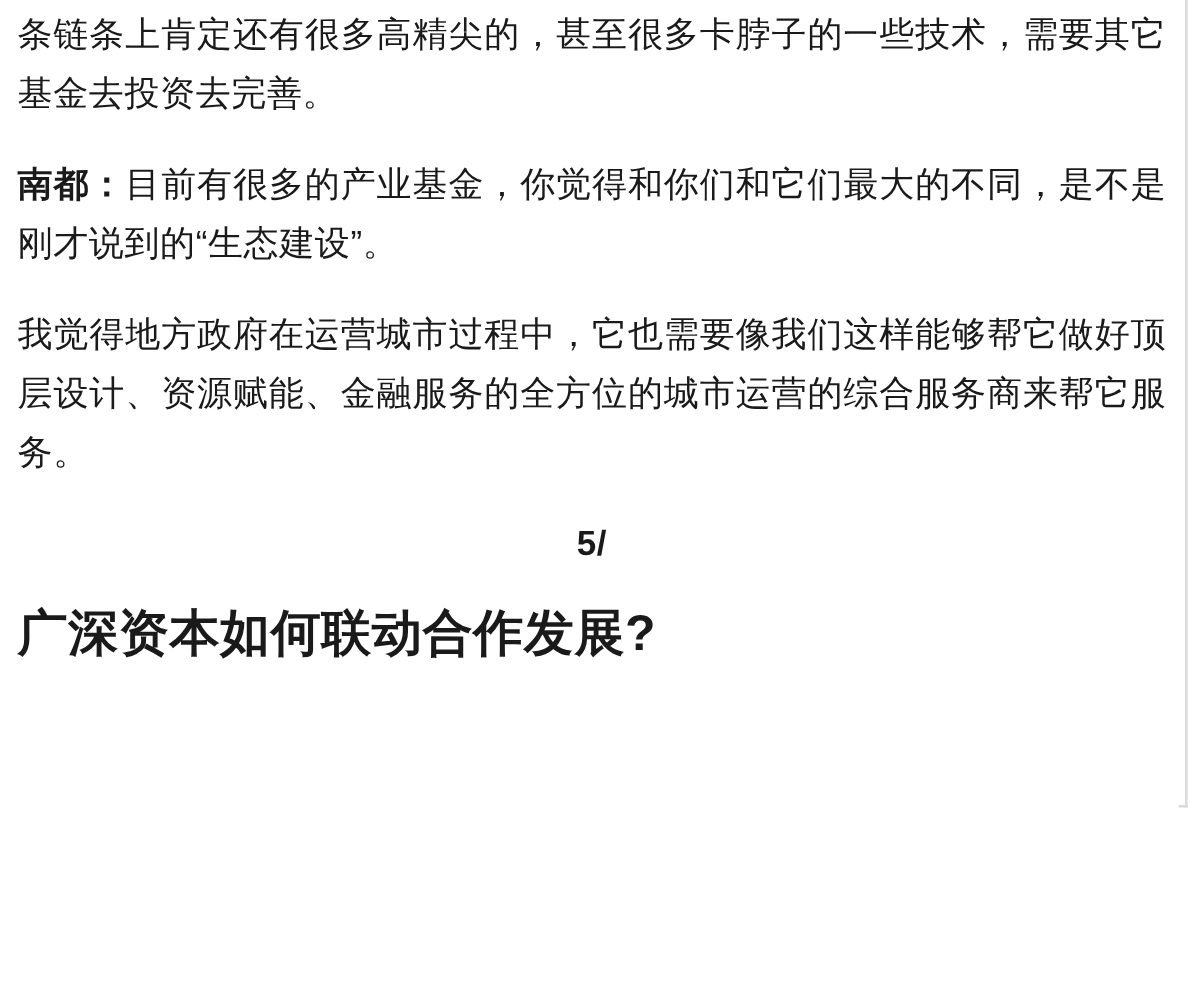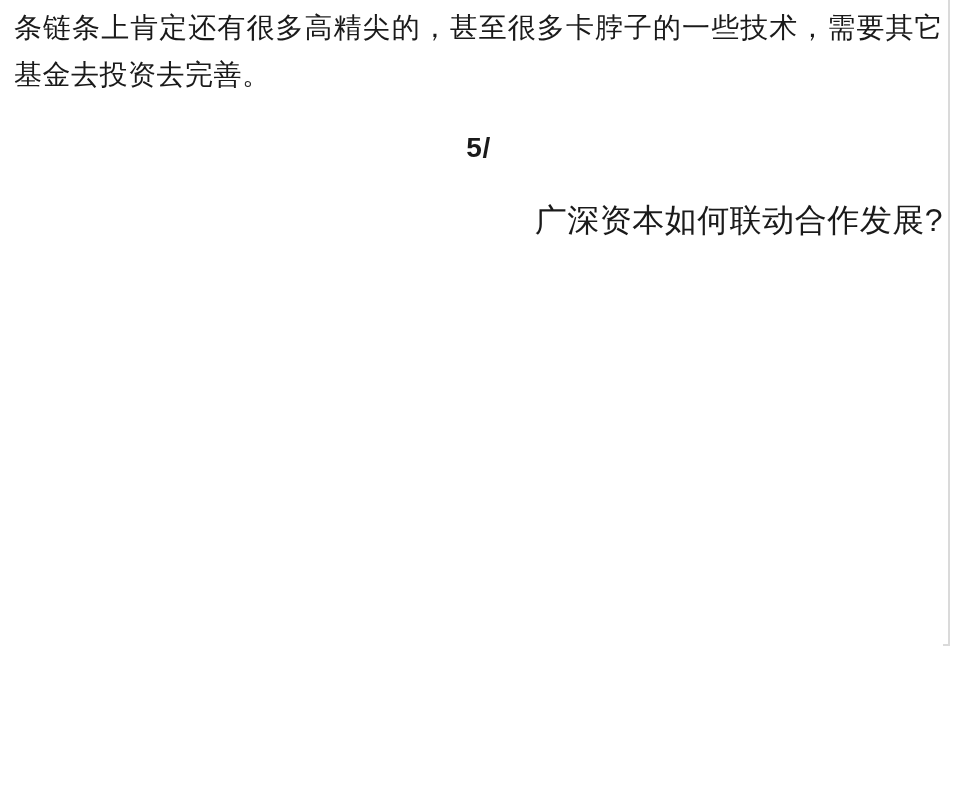--- a/index.html
+++ b/index.html
@@ -9,61 +9,63 @@
   body {
     width: 954px;
     height: 805px;
     background: var(--page-bg, #ffffff);
     color: var(--text-color, #1a1a1a);
     font-family: "Liberation Sans", sans-serif;
     position: relative;
     overflow: hidden;
   }
   .content {
-    padding: 4px 11px 0 14px;
+    padding: 4px 21px 0 14px;
     font-size: 28px;
     line-height: 47px;
     text-align: justify;
     letter-spacing: 0.5px;
   }
   p.para {
     margin: 0 0 26px 0;
   }
   .run-bold {
     font-weight: 700;
   }
   .section-number {
     margin: 0 0 26px 0;
     text-align: center;
     font-weight: 700;
     font-size: 28px;
     line-height: 47px;
   }
   .section-title {
     margin: 14px 0 0 0;
-    text-align: right;
-    font-weight: 400;
-    font-size: 32px;
+    text-align: left;
+    font-weight: 700;
+    font-size: 40px;
     line-height: 47px;
   }
   .content-edge {
     position: absolute;
     top: 0;
     right: 4px;
     width: 5px;
     height: 644px;
     border-right: 2px solid var(--border-color, #dadada);
     border-bottom: 2px solid var(--border-color, #dadada);
     pointer-events: none;
   }
 </style>
 </head>
 <body style="--page-bg: #ffffff; --text-color: #1a1a1a; --border-color: #dadada;">
 
 <main class="content">
   <div id="paragraphs">
       <p class="para"><span>条链条上肯定还有很多高精尖的，甚至很多卡脖子的一些技术，需要其它基金去投资去完善。</span></p>
+      <p class="para"><span class="run-bold">南都：</span><span>目前有很多的产业基金，你觉得和你们和它们最大的不同，是不是刚才说到的“生态建设”。</span></p>
+      <p class="para"><span>我觉得地方政府在运营城市过程中，它也需要像我们这样能够帮它做好顶层设计、资源赋能、金融服务的全方位的城市运营的综合服务商来帮它服务。</span></p>
     </div>
   <p class="section-number">5/</p>
   <h2 class="section-title">广深资本如何联动合作发展?</h2>
 </main>
 
 <div class="content-edge"></div>
 
 </body></html>

